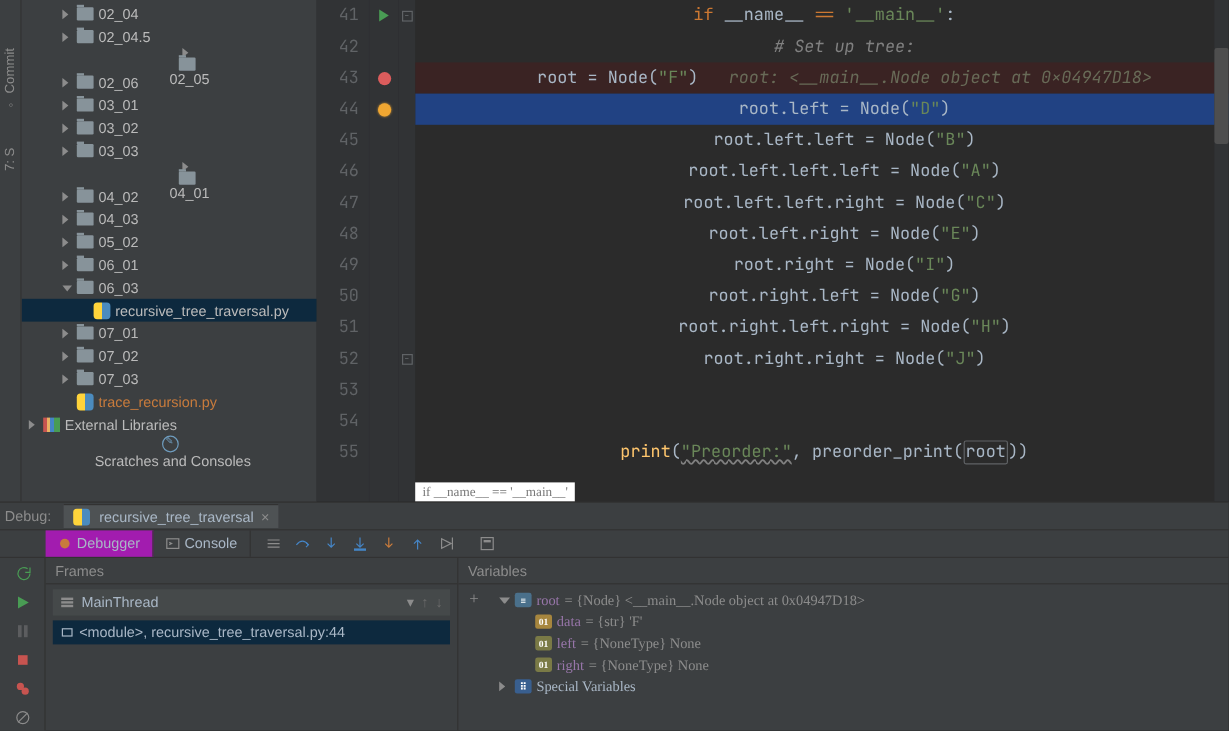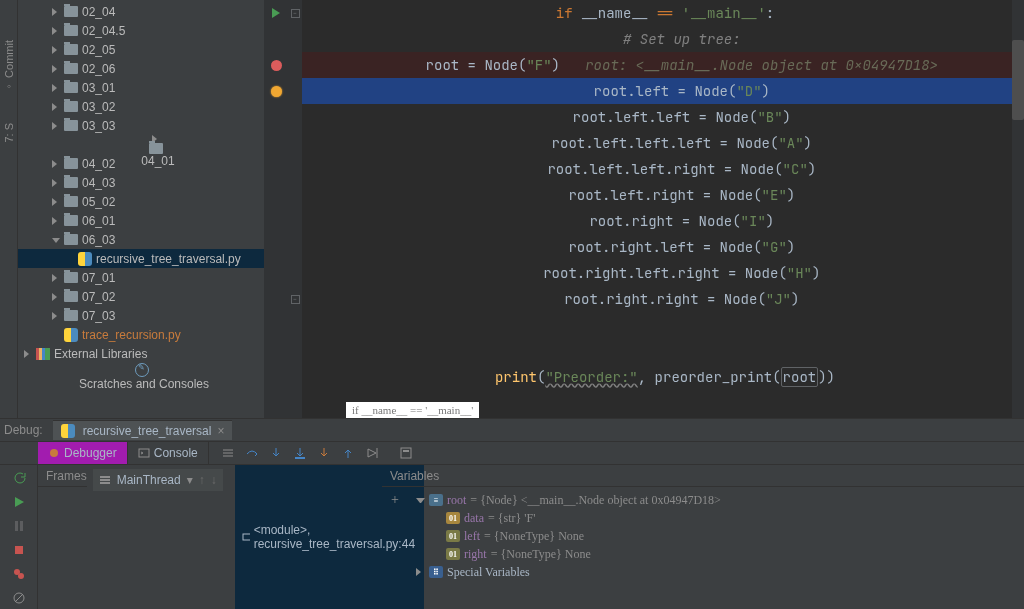--- a/index.html
+++ b/index.html
@@ -144,21 +144,21 @@
   .debug-run-tab .close{color:#8c8c8c;margin-left:2px;}
   .debug-toolbar { height:24px; display:flex; align-items:center; border-top:1px solid #323232; border-bottom:1px solid #323232; }
   .dbg-left-tools { width:38px; }
   .dbg-tab-set { display:flex; height:100%; }
   .dbg-tab { padding:0 10px; display:flex; align-items:center; gap:4px; border-right:1px solid #323232; cursor:pointer;}
   .dbg-tab.active { background:#a21caf; }
   .tb-icons { display:flex; gap:10px; padding-left:12px; align-items:center; }
   .tb-icon { width:14px; height:14px; cursor:pointer; display:flex; align-items:center; justify-content:center; }
   .debug-body { flex:1; display:flex; }
   .dbg-side { width:38px; background:#3c3f41; display:flex; flex-direction:column; align-items:center; padding-top:6px; gap:10px; border-right:1px solid #323232;}
-  .frames-pane { width:344px; border-right:1px solid #323232; display:flex; flex-direction:row;}
+  .frames-pane { width:344px; border-right:1px solid #323232; display:flex; flex-direction:column;}
   .pane-header { height:22px; padding-left:8px; display:flex; align-items:center; color:#8c8c8c; border-bottom:1px solid #323232;}
   .thread-row { margin:4px 6px; background:#45494a; height:22px; display:flex; align-items:center; padding:0 6px; gap:6px;}
   .thread-row .sel{flex:1;}
   .frame-entry { margin:0 6px; background:#0d293e; padding:3px 6px; display:flex; align-items:center; gap:4px;}
   .vars-pane { flex:1; display:flex; flex-direction:column;}
   .vars-body { flex:1; padding:4px 6px; font-family:"Segoe UI"; }
   .var-row { display:flex; align-items:center; height:18px; gap:4px; white-space:nowrap;}
   .var-arrow { width:9px; display:inline-block;}
   .var-arrow.open::before{content:"";display:block;border-top:5px solid #8c8c8c;border-left:4px solid transparent;border-right:4px solid transparent;}
   .var-arrow.closed::before{content:"";display:block;border-left:5px solid #8c8c8c;border-top:4px solid transparent;border-bottom:4px solid transparent;}
@@ -186,21 +186,21 @@
       <div class="tree-row" style="padding-left: 34px;">
         <span class="tree-arrow closed"></span>
         <span class="folder-icon"></span>
         <span class="tree-label ">02_04</span>
       </div>
       <div class="tree-row" style="padding-left: 34px;">
         <span class="tree-arrow closed"></span>
         <span class="folder-icon"></span>
         <span class="tree-label ">02_04.5</span>
       </div>
-      <div class="tree-row" style="padding-left: 34px;">
+      <div class="tree-row" style="padding-left: 34px; flex-direction: column;">
         <span class="tree-arrow closed"></span>
         <span class="folder-icon"></span>
         <span class="tree-label ">02_05</span>
       </div>
       <div class="tree-row" style="padding-left: 34px;">
         <span class="tree-arrow closed"></span>
         <span class="folder-icon"></span>
         <span class="tree-label ">02_06</span>
       </div>
       <div class="tree-row" style="padding-left: 34px;">
@@ -279,20 +279,37 @@
         <span class="tree-label ">External Libraries</span>
       </div>
       <div class="tree-row" style="padding-left: 6px; flex-direction: column;">
         <span style="width:12px;display:inline-block"></span>
         <span class="scratch-icon"></span>
         <span class="tree-label ">Scratches and Consoles</span>
       </div>
     </div>
 
   <div class="editor">
+    <div class="gutter-nums" id="gut-nums">
+        <div>41</div>
+        <div>42</div>
+        <div>43</div>
+        <div>44</div>
+        <div>45</div>
+        <div>46</div>
+        <div>47</div>
+        <div>48</div>
+        <div>49</div>
+        <div>50</div>
+        <div>51</div>
+        <div>52</div>
+        <div>53</div>
+        <div>54</div>
+        <div>55</div>
+      </div>
     <div class="gutter-icons" id="gut-icons">
         <div class="cell">
           <span class="run-tri"></span>
         </div>
         <div class="cell"></div>
         <div class="cell">
           <span class="breakpoint"></span>
         </div>
         <div class="cell">
           <span class="bulb"></span>

